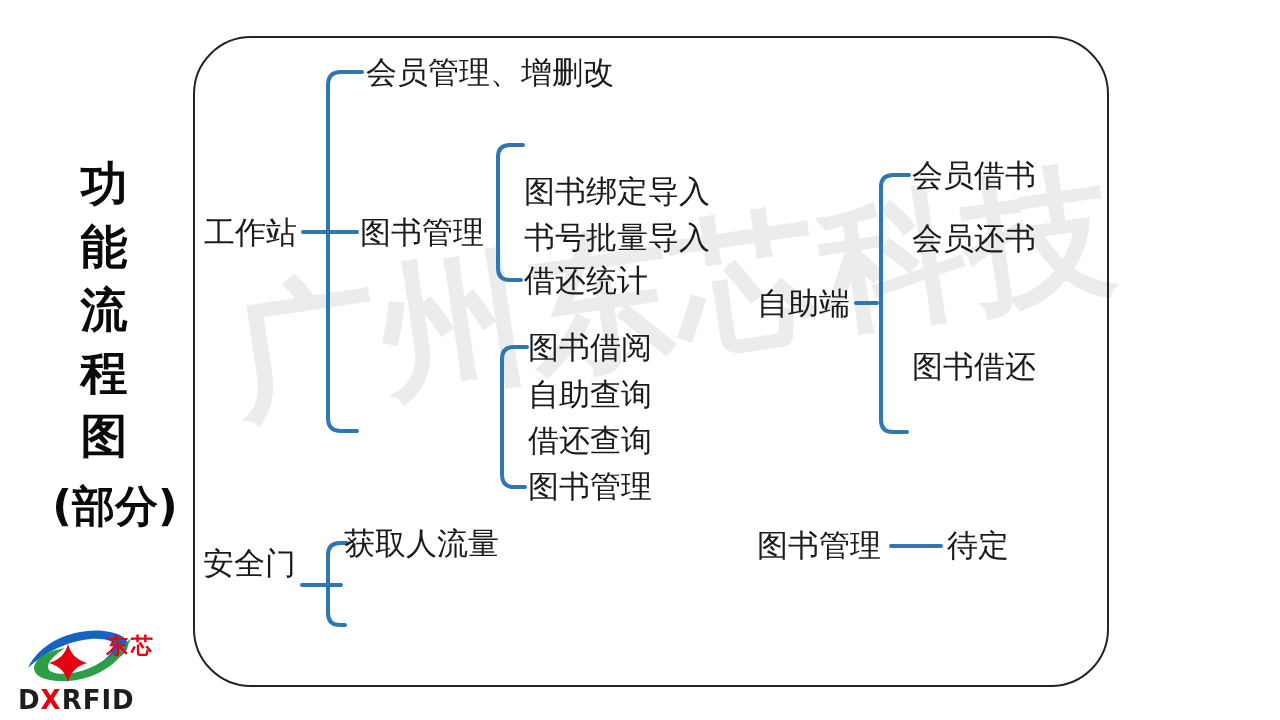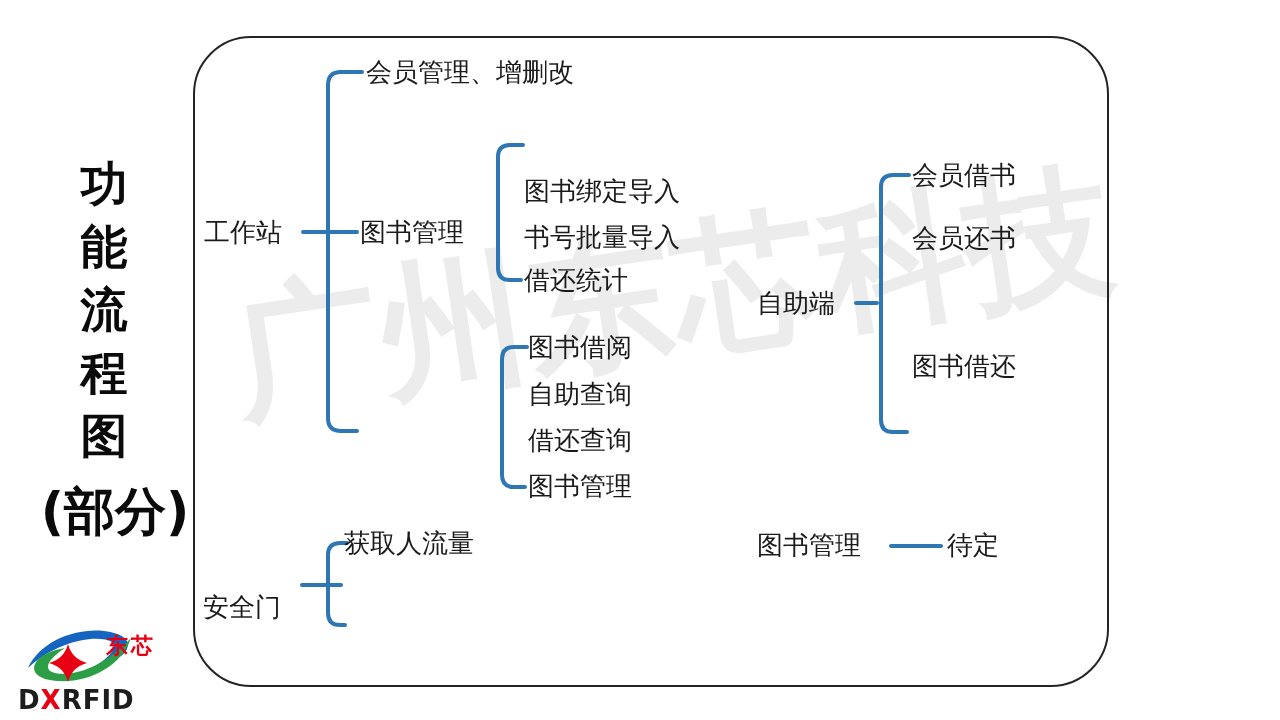--- a/index.html
+++ b/index.html
@@ -8,39 +8,39 @@
     background:#ffffff;font-family:"DejaVu Sans",sans-serif;color:#1b1b1b;
   }
   
   .v-title{
     position:absolute;left:52px;top:152px;width:104px;
     text-align:center;font-size:47px;font-weight:900;line-height:63px;
     white-space:pre-line;color:#0a0a0a;letter-spacing:0;z-index:6;
   }
   .v-title-suffix{
     position:absolute;left:40px;top:478px;width:150px;text-align:center;
-    font-size:51px;font-weight:900;color:#0a0a0a;z-index:6;white-space:nowrap;
+    font-size:43px;font-weight:900;color:#0a0a0a;z-index:6;white-space:nowrap;
   }
   
   .panel{
     position:absolute;left:193px;top:36px;width:912px;height:647px;
     border:2px solid #242424;border-radius:58px;background:transparent;z-index:2;
   }
   
   .watermark{
     position:absolute;left:235px;top:262px;z-index:1;
     font-size:146px;font-weight:700;color:#ececec;white-space:nowrap;
     transform:rotate(-8.5deg);transform-origin:left center;letter-spacing:2px;
     user-select:none;
   }
   
   svg.connectors{position:absolute;left:0;top:0;z-index:3;}
   
   .node{
-    position:absolute;z-index:4;font-size:26px;font-weight:500;
+    position:absolute;z-index:4;font-size:31px;font-weight:500;
     color:#1b1b1b;white-space:nowrap;line-height:35px;
   }
   
   .logo{position:absolute;left:12px;top:624px;width:170px;height:95px;z-index:6;}
 </style>
 </head>
 <body>
 
 <div id="stage">
 
@@ -80,21 +80,21 @@
   <div class="node" style="left:528px;top:330px">图书借阅</div>
   <div class="node" style="left:528px;top:377px">自助查询</div>
   <div class="node" style="left:528px;top:423px">借还查询</div>
   <div class="node" style="left:528px;top:469px">图书管理</div>
 
   <div class="node" style="left:757px;top:286px">自助端</div>
   <div class="node" style="left:912px;top:158px">会员借书</div>
   <div class="node" style="left:912px;top:221px">会员还书</div>
   <div class="node" style="left:912px;top:349px">图书借还</div>
 
-  <div class="node" style="left:203px;top:590px">安全门</div>
+  <div class="node" style="left:203px;top:546px">安全门</div>
   <div class="node" style="left:344px;top:526px">获取人流量</div>
 
   <div class="node" style="left:757px;top:528px">图书管理</div>
   <div class="node" style="left:947px;top:528px">待定</div>
 
   <svg class="logo" width="170" height="95" viewBox="0 0 170 95">
     <path d="M16 44 C28 18 62 4 92 7 C110 9 119 16 115 25 C111 34 97 39 85 41 C97 33 106 24 100 18 C86 10 46 16 16 44 Z" fill="#1565C0"></path>
     <path d="M119 14 C109 43 76 59 46 57 C28 56 19 49 23 40 C27 31 41 26 53 24 C41 32 32 41 38 47 C52 55 89 47 119 14 Z" fill="#2E9E46"></path>
     <path d="M56 20 Q60 35 75 39 Q60 43 56 58 Q52 43 37 39 Q52 35 56 20 Z" fill="#E60012"></path>
     <text x="94" y="29" font-size="22" font-weight="bold" fill="#E60012" letter-spacing="3" font-family="DejaVu Sans, sans-serif">东芯</text>

